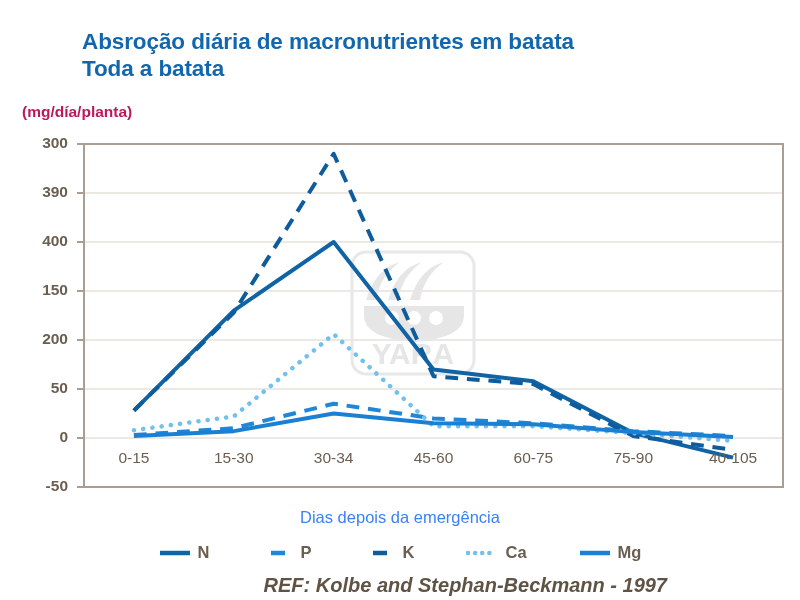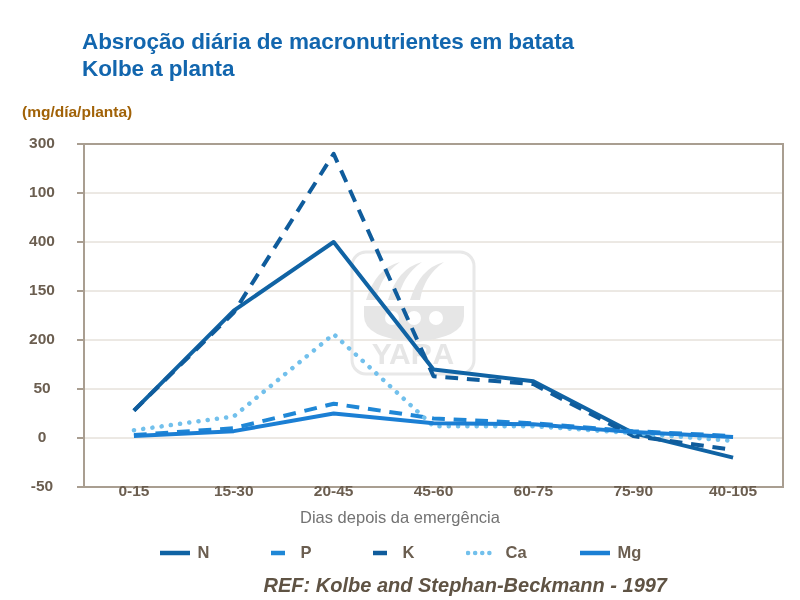--- a/index.html
+++ b/index.html
@@ -13,37 +13,37 @@
   #chart-root{position:absolute;left:0;top:0;width:689px;height:600px;}
 
   .title-block{position:absolute;left:82px;top:28px;width:680px;}
   .title-line{
     color:#1266ae;font-size:22.5px;font-weight:bold;line-height:27px;
     letter-spacing:-0.1px;white-space:nowrap;
   }
 
   .yunit{
     position:absolute;left:22px;top:103px;
-    color:#a16207;font-size:15.5px;font-weight:bold;white-space:nowrap;
+    color:#be185d;font-size:15.5px;font-weight:bold;white-space:nowrap;
   }
 
   .plot-svg{position:absolute;left:0;top:0;}
 
   .tick-y{
-    position:absolute;text-align:center;width:52px;
+    position:absolute;text-align:right;width:52px;
     color:#6b5e50;font-size:15.5px;font-weight:bold;
   }
   .tick-x{
     position:absolute;text-align:center;
-    color:#6b5e50;font-size:15.5px;font-weight:bold;margin-top:33px;
+    color:#6b5e50;font-size:15.5px;font-weight:normal;
   }
 
   .xaxis-title{
     position:absolute;left:0;top:508px;width:800px;text-align:center;
-    color:#737373;font-size:16.5px;
+    color:#3b82f6;font-size:16.5px;
   }
 
   .legend{
     position:absolute;left:0;top:543px;width:800px;
     display:flex;justify-content:center;align-items:center;gap:52px;
   }
   .legend-item{display:flex;align-items:center;gap:7px;}
   .legend-label{color:#6b5e50;font-size:16.5px;font-weight:bold;}
   .legend-swatch{width:32px;height:14px;}
 
@@ -53,21 +53,21 @@
     white-space:nowrap;
   }
 </style>
 </head>
 <body>
 
 <div id="chart-root">
 
   <div class="title-block">
     <div class="title-line">Absroção diária de macronutrientes em batata</div>
-    <div class="title-line">Kolbe a planta</div>
+    <div class="title-line">Toda a batata</div>
   </div>
 
   <div class="yunit">(mg/día/planta)</div>
 
   <svg class="plot-svg" width="800" height="600">
     <g id="grid-group">
         <line x1="84" x2="783" y1="487" y2="487" stroke="#d9d2c8" stroke-width="1"></line>
         <line x1="84" x2="783" y1="438" y2="438" stroke="#d9d2c8" stroke-width="1"></line>
         <line x1="84" x2="783" y1="389" y2="389" stroke="#d9d2c8" stroke-width="1"></line>
         <line x1="84" x2="783" y1="340" y2="340" stroke="#d9d2c8" stroke-width="1"></line>
@@ -107,27 +107,27 @@
       </g>
   </svg>
 
   <div id="yticks">
       <div class="tick-y" style="left: 16px; top: 477px;">-50</div>
       <div class="tick-y" style="left: 16px; top: 428px;">0</div>
       <div class="tick-y" style="left: 16px; top: 379px;">50</div>
       <div class="tick-y" style="left: 16px; top: 330px;">200</div>
       <div class="tick-y" style="left: 16px; top: 281px;">150</div>
       <div class="tick-y" style="left: 16px; top: 232px;">400</div>
-      <div class="tick-y" style="left: 16px; top: 183px;">100</div>
+      <div class="tick-y" style="left: 16px; top: 183px;">390</div>
       <div class="tick-y" style="left: 16px; top: 134px;">300</div>
     </div>
   <div id="xticks">
       <div class="tick-x" style="width: 99.8571px; left: 84px; top: 449px;">0-15</div>
       <div class="tick-x" style="width: 99.8571px; left: 183.857px; top: 449px;">15-30</div>
-      <div class="tick-x" style="width: 99.8571px; left: 283.714px; top: 449px;">20-45</div>
+      <div class="tick-x" style="width: 99.8571px; left: 283.714px; top: 449px;">30-34</div>
       <div class="tick-x" style="width: 99.8571px; left: 383.571px; top: 449px;">45-60</div>
       <div class="tick-x" style="width: 99.8571px; left: 483.429px; top: 449px;">60-75</div>
       <div class="tick-x" style="width: 99.8571px; left: 583.286px; top: 449px;">75-90</div>
       <div class="tick-x" style="width: 99.8571px; left: 683.143px; top: 449px;">40-105</div>
     </div>
 
   <div class="xaxis-title">Dias depois da emergência</div>
 
   <div class="legend" id="legend">
       <div class="legend-item">

